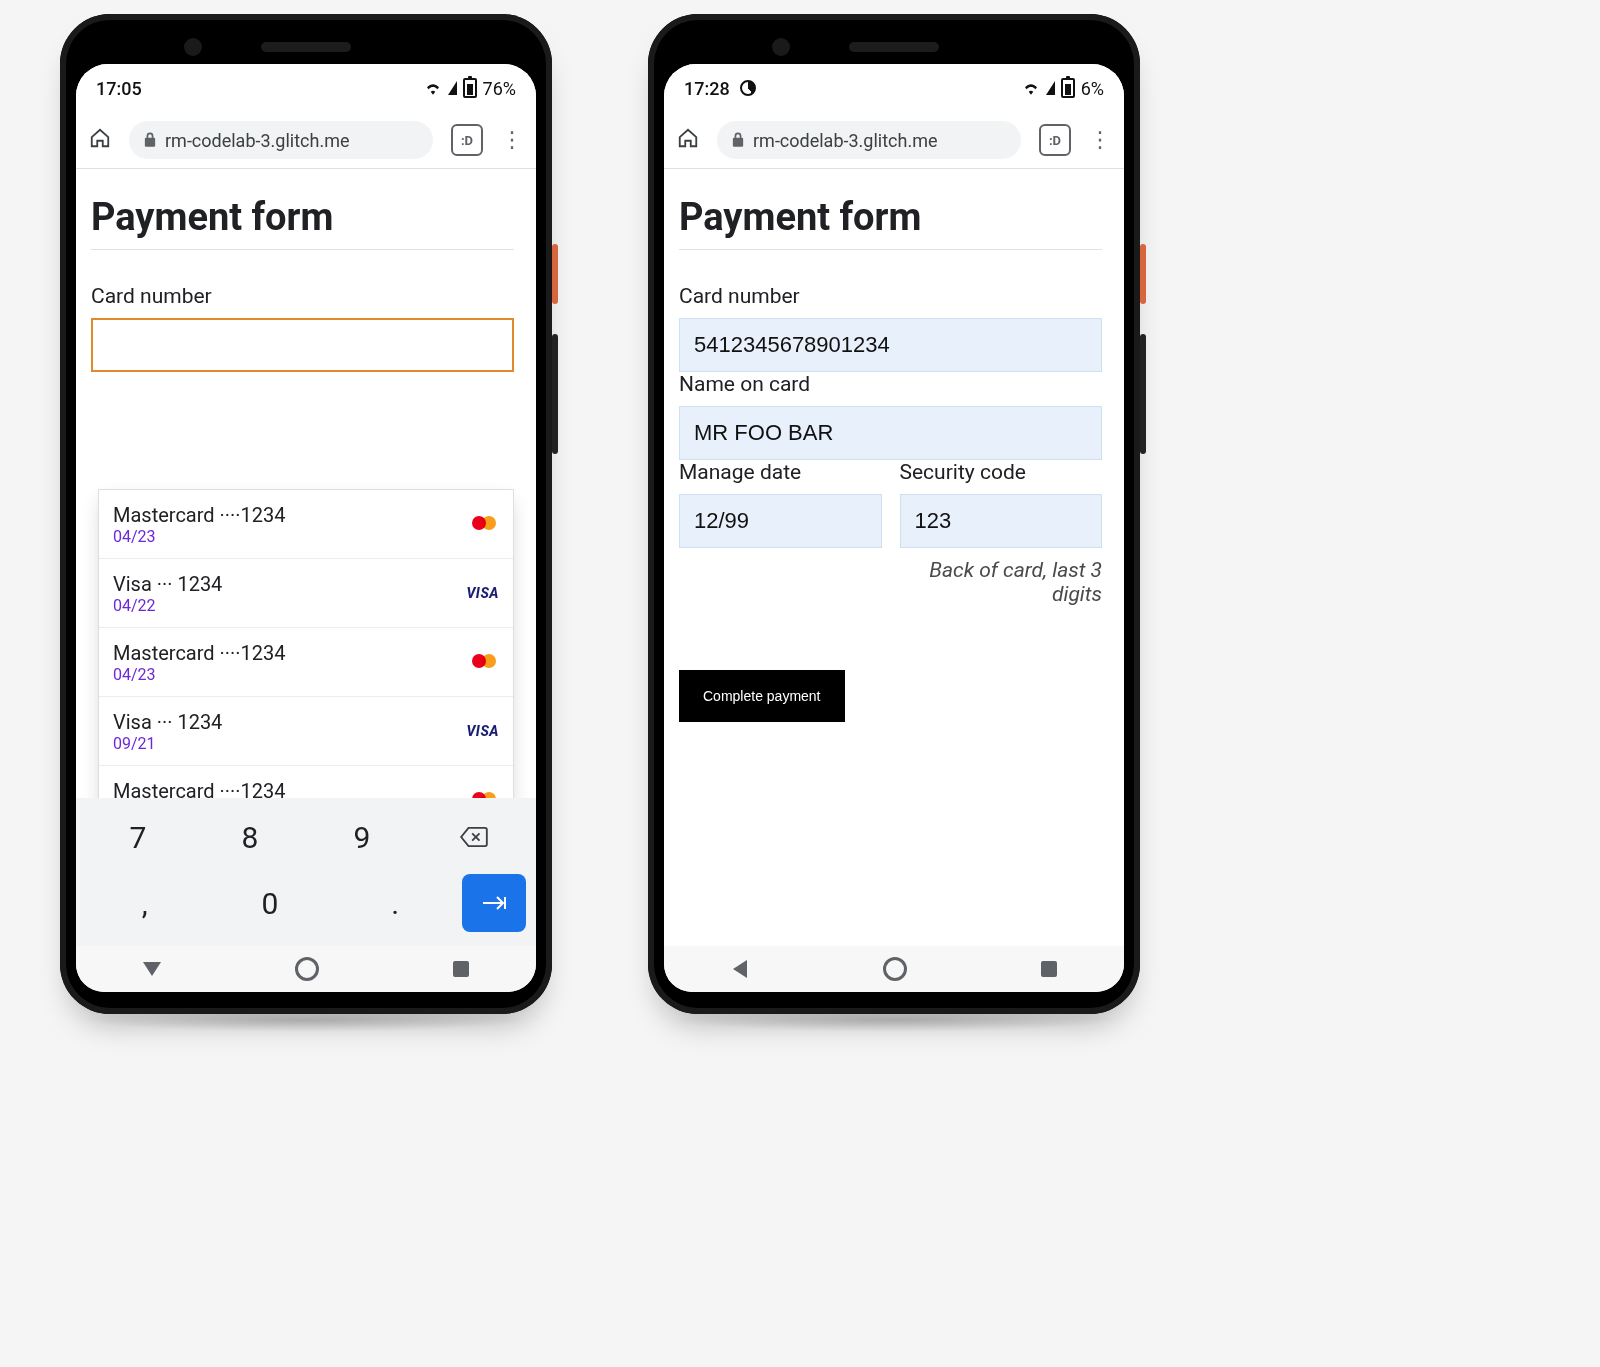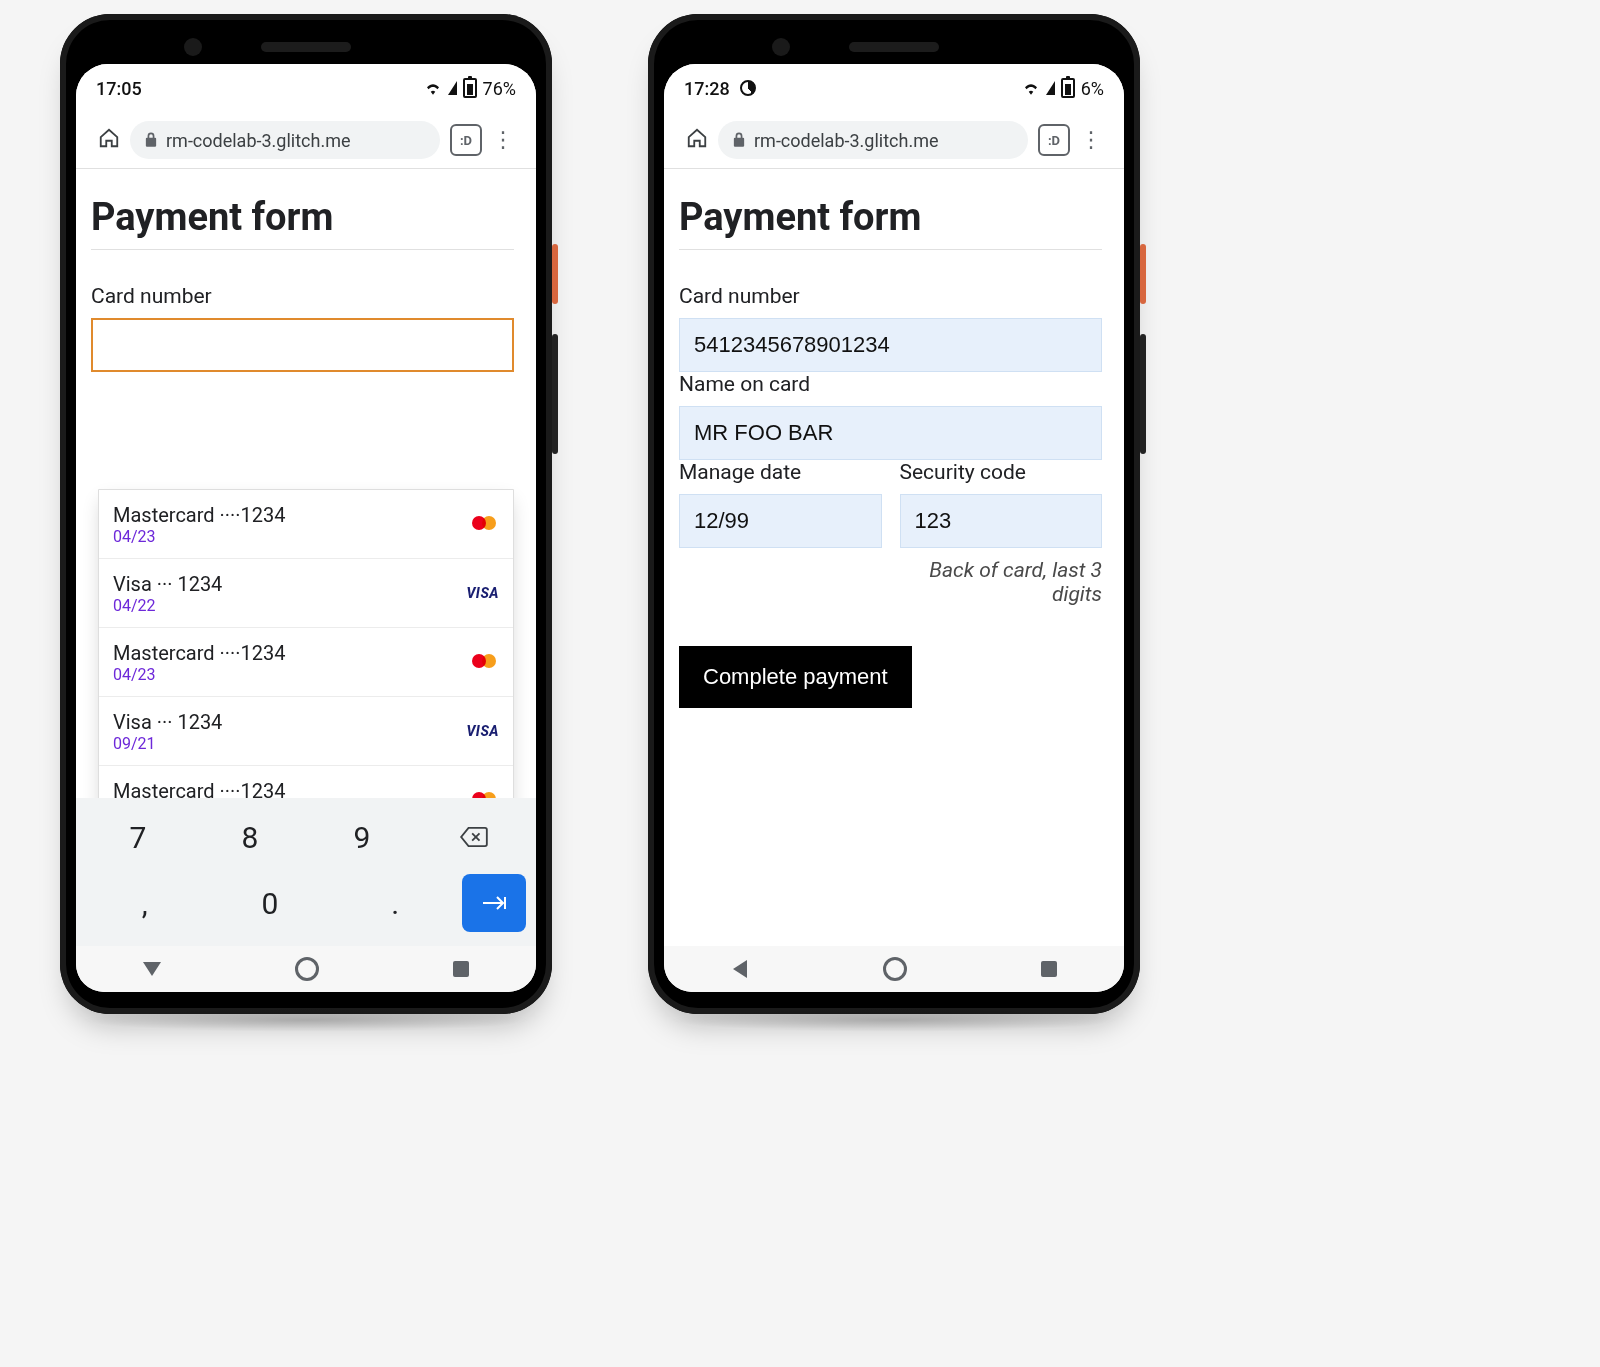--- a/index.html
+++ b/index.html
@@ -117,22 +117,22 @@
     background: conic-gradient(#111 0 40%, transparent 40% 100%);
     border:2px solid #111;
     box-sizing:border-box;
   }
 
   
   .omnibar {
     height: 56px;
     display: flex;
     align-items: center;
-    gap: 10px;
-    padding: 0 22px;
+    gap: 18px;
+    padding: 0 13px;
     border-bottom: 1px solid #e0e0e0;
     background:#fff;
   }
   .omnibar .home { font-size: 22px; }
   .omnibar .url {
     flex: 1;
     height: 38px;
     background: #f1f3f4;
     border-radius: 19px;
     display: flex;
@@ -194,25 +194,25 @@
 
   .hint {
     font-size: 21px;
     color:#4a4a4a;
     text-align:right;
     margin-top:10px;
     font-style:italic;
   }
 
   .primary-btn {
-    margin-top: 40px;
+    margin-top: 64px;
     background:#000;
     color:#fff;
     border:none;
-    font-size:22px;
+    font-size:14px;
     padding: 18px 24px;
   }
 
   
   .dropdown {
     position:absolute;
     left:22px; right:22px;
     top: 320px; 
     background:#fff;
     border:1px solid #dedede;

